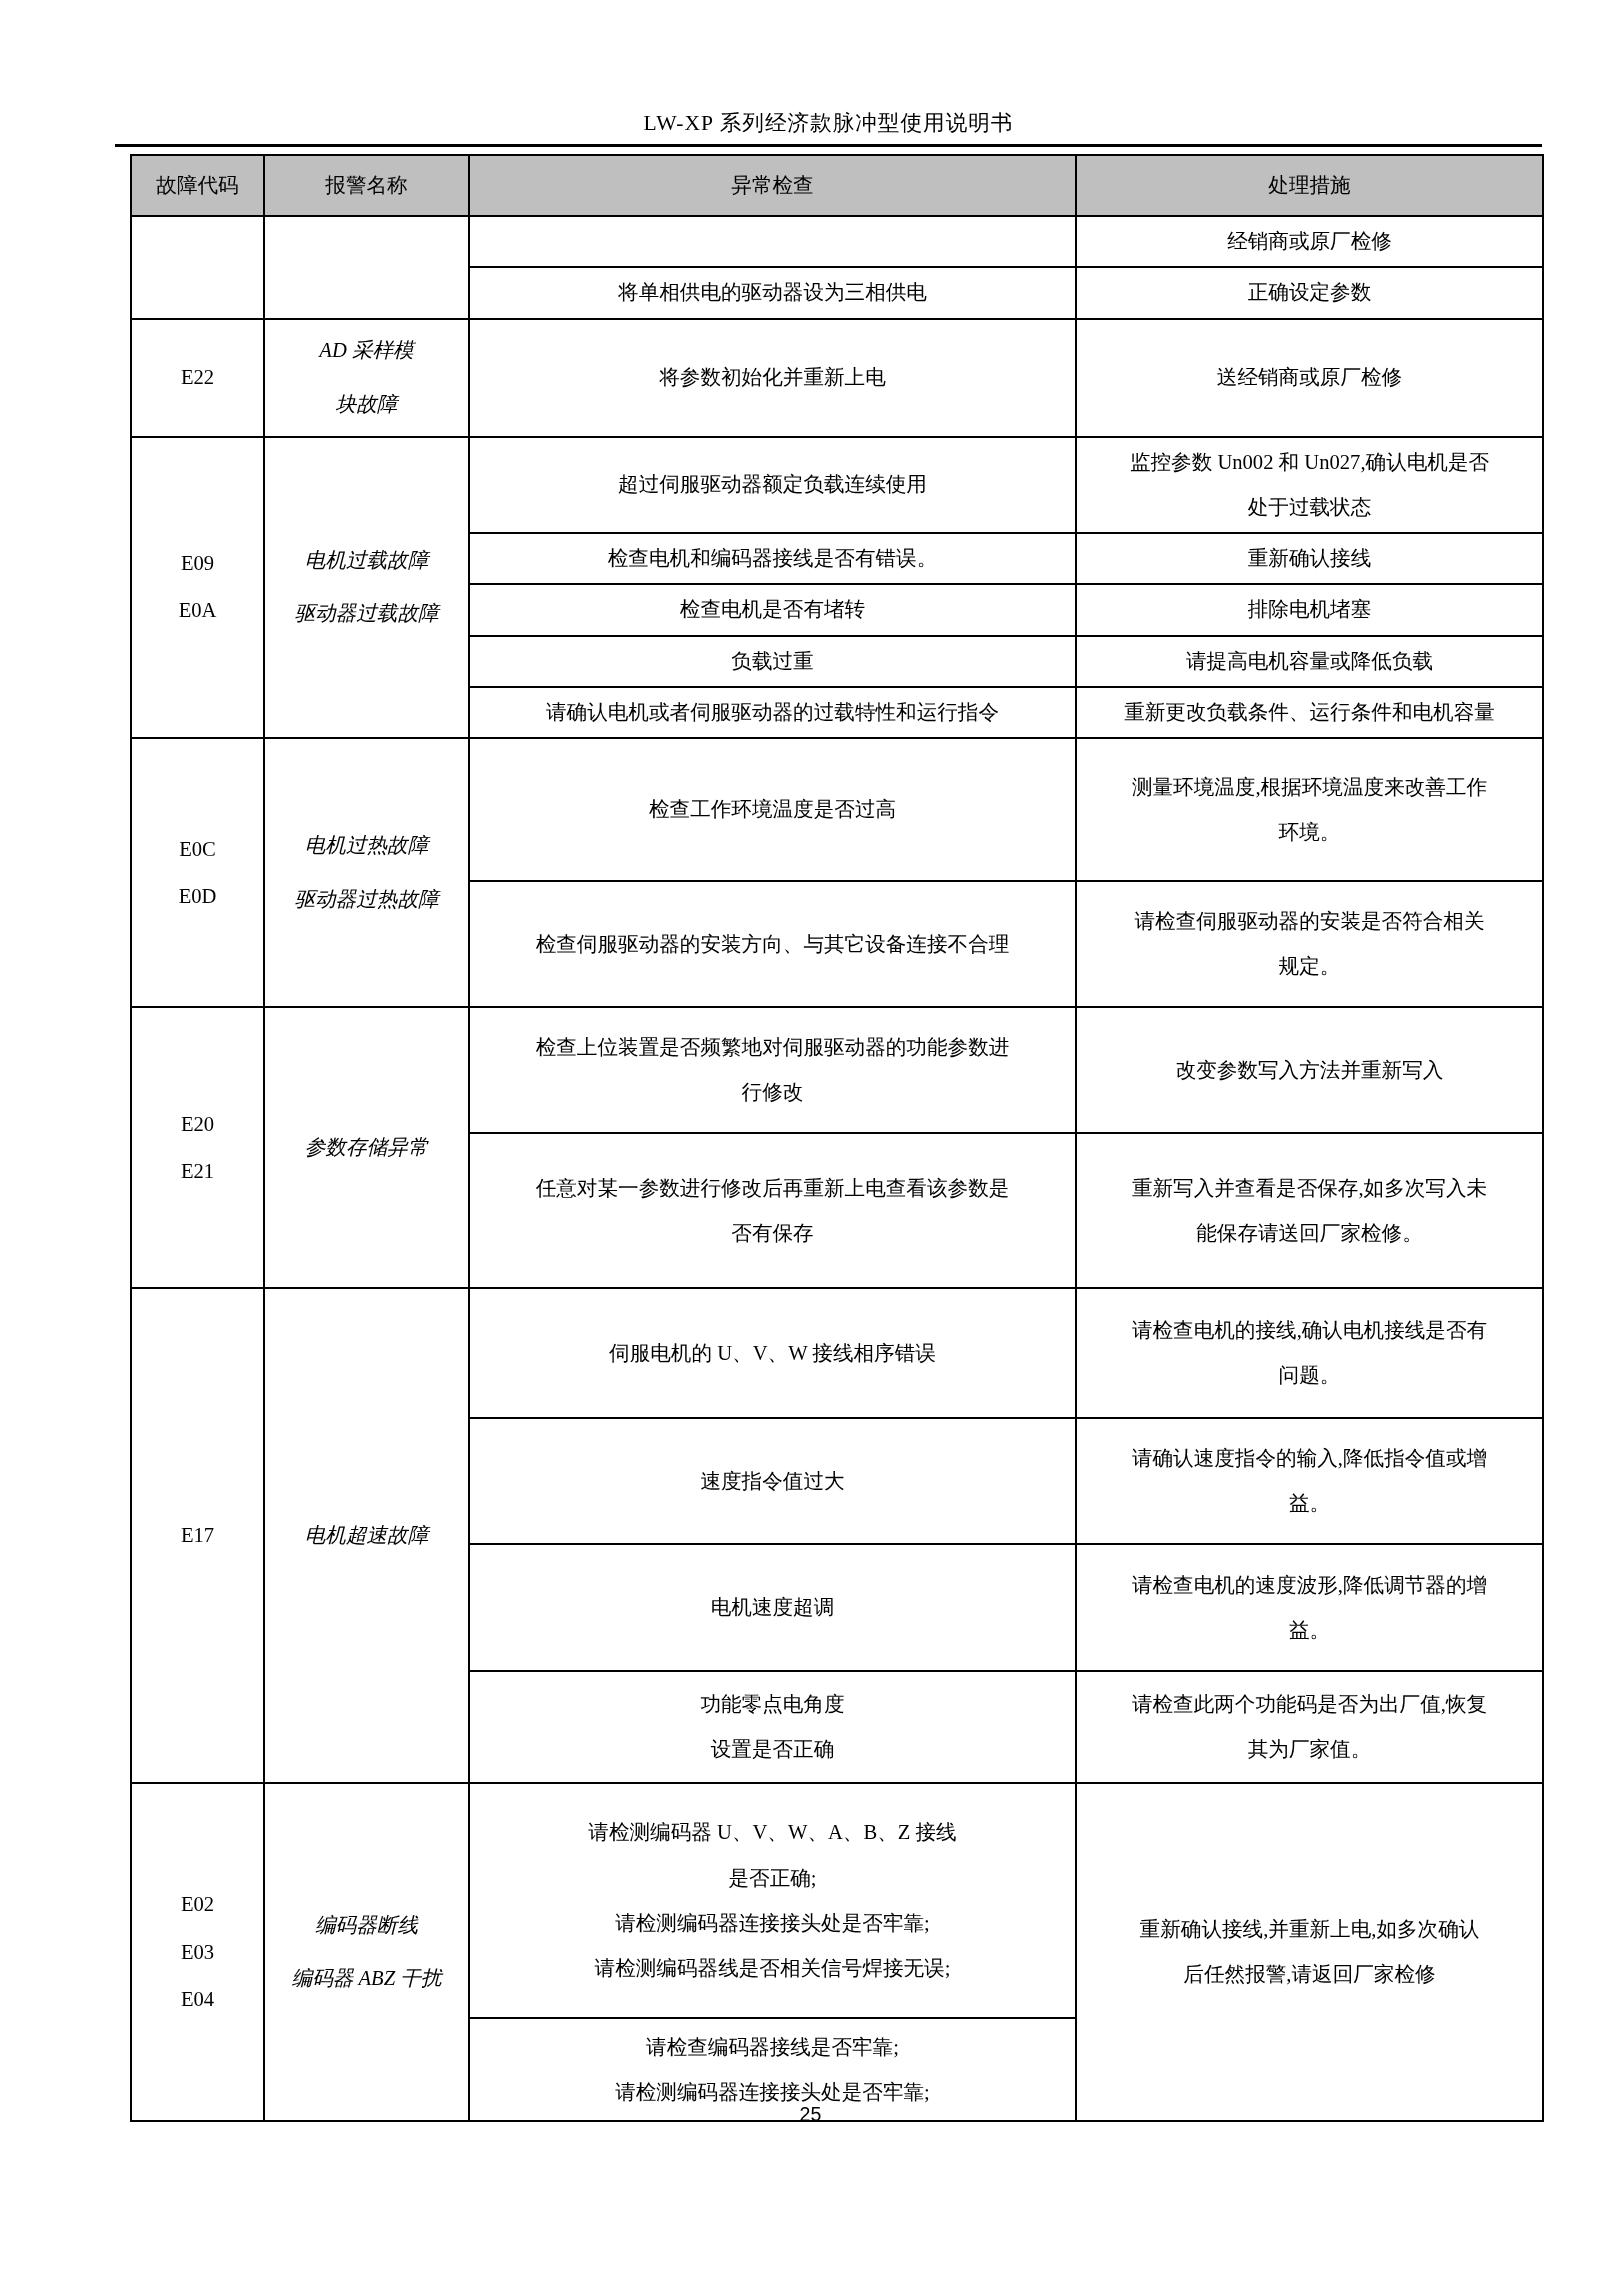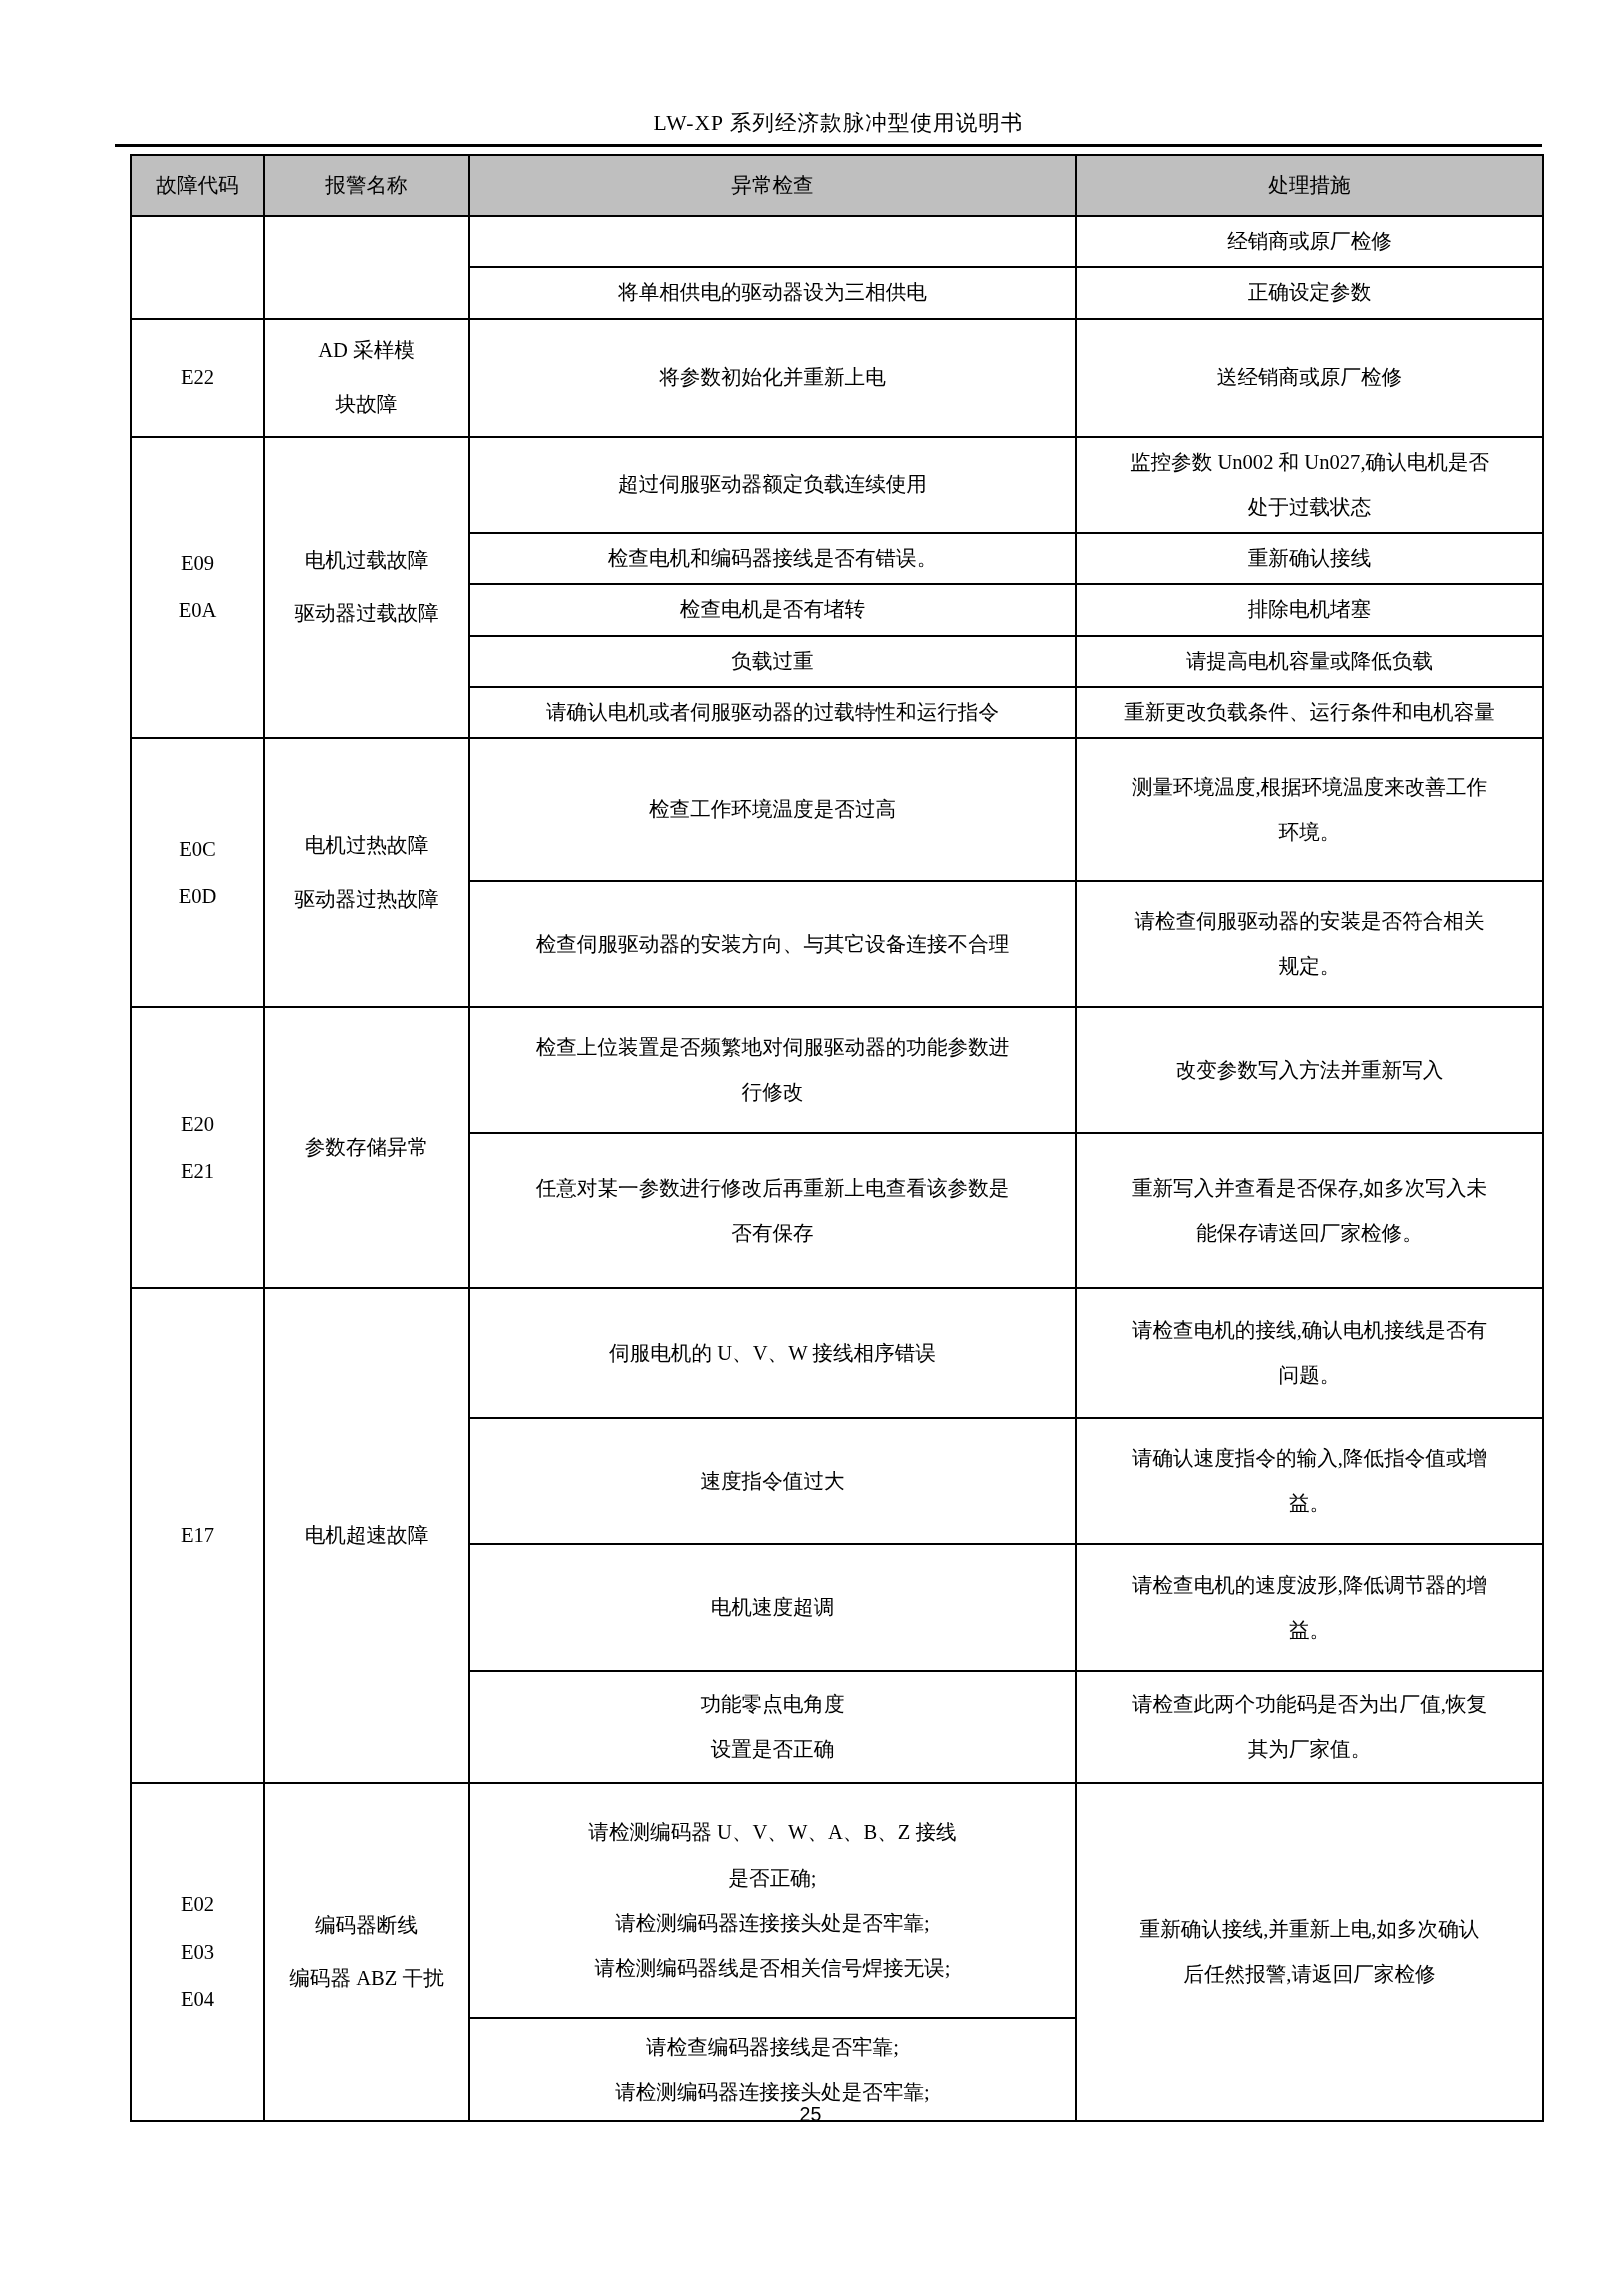--- a/index.html
+++ b/index.html
@@ -2,21 +2,21 @@
 <html><head>
 <meta charset="utf-8">
 <style>
   html,body{margin:0;padding:0;}
   body{
     width:1621px;height:2293px;position:relative;overflow:hidden;
     background:#ffffff;color:#000;
     font-family:"Liberation Serif","DejaVu Serif",serif;
   }
   .page-title{
-    position:absolute;top:108px;left:125px;width:1427px;
+    position:absolute;top:108px;left:115px;width:1427px;
     text-align:center;font-size:21.6px;letter-spacing:1px;
   }
   .header-rule{
     position:absolute;top:144px;left:115px;width:1427px;height:0;
     border-top:3.9px solid #000;
   }
   table.fault-table{
     position:absolute;top:154px;left:130px;width:1411px;
     border-collapse:collapse;table-layout:fixed;
   }
@@ -28,21 +28,21 @@
     white-space:pre-line;
     line-height:2.2;
     overflow:hidden;
   }
   .fault-table th{
     background:#bfbfbf;
     height:55px;
     line-height:1.4;
   }
   .fault-table td.code-cell{line-height:2.3;}
-  .fault-table td.name-cell{line-height:2.6;}
+  .fault-table td.name-cell{line-height:2.6;font-style:italic;}
   .page-number{
     position:absolute;top:2103px;left:0;width:1621px;
     text-align:center;font-size:19.6px;
     font-family:"Liberation Sans","DejaVu Sans",sans-serif;
   }
 </style>
 </head>
 <body>
 
 <div class="page-title">LW-XP 系列经济款脉冲型使用说明书</div>

